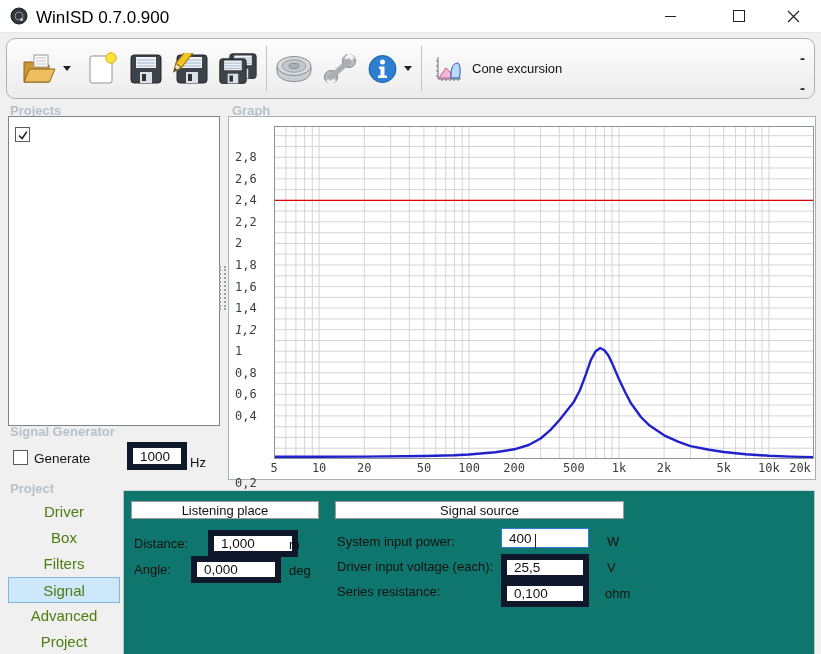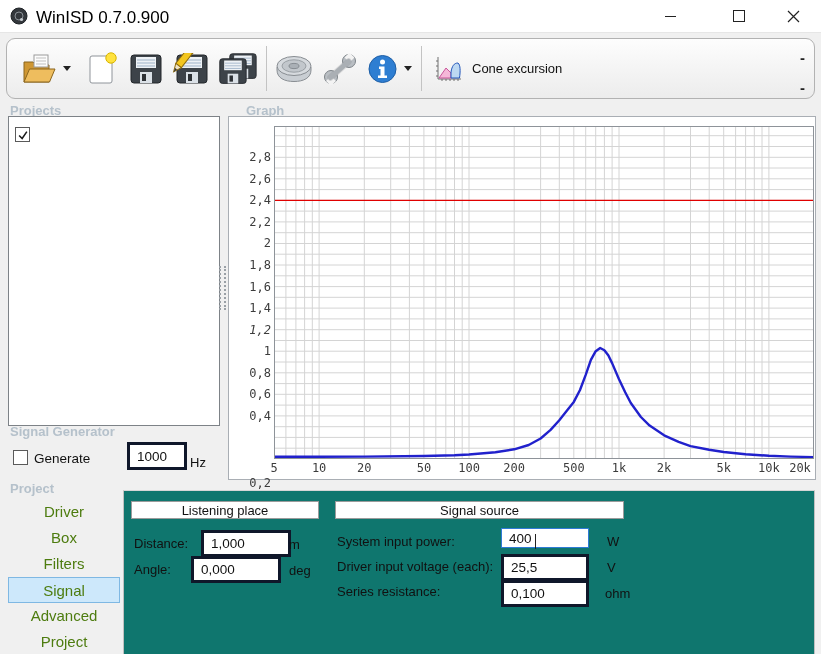--- a/index.html
+++ b/index.html
@@ -39,27 +39,27 @@
   #project-check{position:absolute;left:5px;top:3px;}
   #project-sel{position:absolute;left:22px;right:1px;top:0;height:22px;background:#3d7bd7;color:#fff;
     font-size:14px;display:flex;align-items:center;padding-left:8px;}
 
   
   #splitter{left:219px;top:266px;width:3px;height:44px;border-left:2px dotted #9aa0a6;border-right:2px dotted #9aa0a6;}
 
   
   #graph-box{left:228px;top:116px;width:588px;height:364px;background:#fff;border:1px solid #a9aeb4;box-sizing:border-box;}
   #plot-svg{position:absolute;left:45px;top:9px;}
-  .tick-y{position:absolute;left:6px;width:36px;font:12px "DejaVu Sans Mono",monospace;color:#3c3c3c;text-align:right;}
+  .tick-y{position:absolute;left:6px;width:36px;font:12px "DejaVu Sans Mono",monospace;color:#3c3c3c;}
   .tick-x{position:absolute;top:344px;font:12px "DejaVu Sans Mono",monospace;color:#3c3c3c;transform:translateX(-50%);white-space:nowrap;}
 
   
   #gen-check{left:13px;top:450px;}
   #gen-label{left:34px;top:451px;font-size:13.5px;}
-  .field{position:absolute;box-sizing:border-box;border:3px solid #0f172a;background:#fff;
+  .field{position:absolute;box-sizing:border-box;border:6px solid #0f172a;background:#fff;
     font-family:"Liberation Sans",sans-serif;font-size:13.5px;color:#111;padding:0 0 0 7px;outline:none;}
   #freq-field{left:127px;top:442px;width:60px;height:28px;}
   #freq-unit{left:190px;top:455px;font-size:13px;}
 
   
   #project-nav{left:8px;top:499px;width:112px;}
   .nav-item{height:26px;line-height:25px;text-align:center;font-size:15px;color:#4d7c0f;box-sizing:border-box;}
   .nav-item.active{background:#cde8fb;border:1px solid #7fb8e3;}
 
   
@@ -214,21 +214,21 @@
     <span id="project-check" class="checkbox">
       <svg width="12" height="12" viewBox="0 0 14 14">
         <polyline points="2.5,7.5 6,11 11.5,3" fill="none" stroke="#1a1a1a" stroke-width="1.8"></polyline>
       </svg>
     </span>
   </div>
 </div>
 
 <div id="splitter" class="abs"></div>
 
-<span class="pane-label" style="left:232px;top:103px;margin-left:14px;">Graph</span>
+<span class="pane-label" style="left:232px;top:103px;">Graph</span>
 <div id="graph-box" class="abs">
   <svg id="plot-svg" width="540" height="333">
       <line x1="0" y1="322.2" x2="540" y2="322.2" stroke="#d4d4d4" stroke-width="1"></line>
       <line x1="0" y1="311.4" x2="540" y2="311.4" stroke="#d4d4d4" stroke-width="1"></line>
       <line x1="0" y1="300.7" x2="540" y2="300.7" stroke="#d4d4d4" stroke-width="1"></line>
       <line x1="0" y1="289.9" x2="540" y2="289.9" stroke="#d4d4d4" stroke-width="1"></line>
       <line x1="0" y1="279.1" x2="540" y2="279.1" stroke="#d4d4d4" stroke-width="1"></line>
       <line x1="0" y1="268.3" x2="540" y2="268.3" stroke="#d4d4d4" stroke-width="1"></line>
       <line x1="0" y1="257.6" x2="540" y2="257.6" stroke="#d4d4d4" stroke-width="1"></line>
       <line x1="0" y1="246.8" x2="540" y2="246.8" stroke="#d4d4d4" stroke-width="1"></line>
@@ -335,21 +335,21 @@
   <div class="nav-item">Filters</div>
   <div class="nav-item active">Signal</div>
   <div class="nav-item">Advanced</div>
   <div class="nav-item">Project</div>
 </div>
 
 <div id="bottom-panel" class="abs">
 
   <div id="lp-header" class="grp-header">Listening place</div>
   <span class="fld-label" style="left:10px;top:45px;">Distance:</span>
-  <input class="field" style="left: 77px; top: 39px; width: 90px; height: 27px;" value="1,000">
+  <input class="field" style="left: 84px; top: 39px; width: 90px; height: 27px;" value="1,000">
   <span class="unit-label" style="left:165px;top:46px;">m</span>
   <span class="fld-label" style="left:10px;top:71px;">Angle:</span>
   <input class="field" style="left: 67px; top: 65px; width: 90px; height: 27px;" value="0,000">
   <span class="unit-label" style="left:165px;top:72px;">deg</span>
 
   <div id="ss-header" class="grp-header">Signal source</div>
   <span class="fld-label" style="left:213px;top:43px;">System input power:</span>
   <div style="position:absolute;left:377px;top:37px;width:88px;height:27px;">
     <input class="field focused" style="left: 0px; top: 0px; width: 88px; height: 20px;" value="400">
     <span class="caret"></span>

